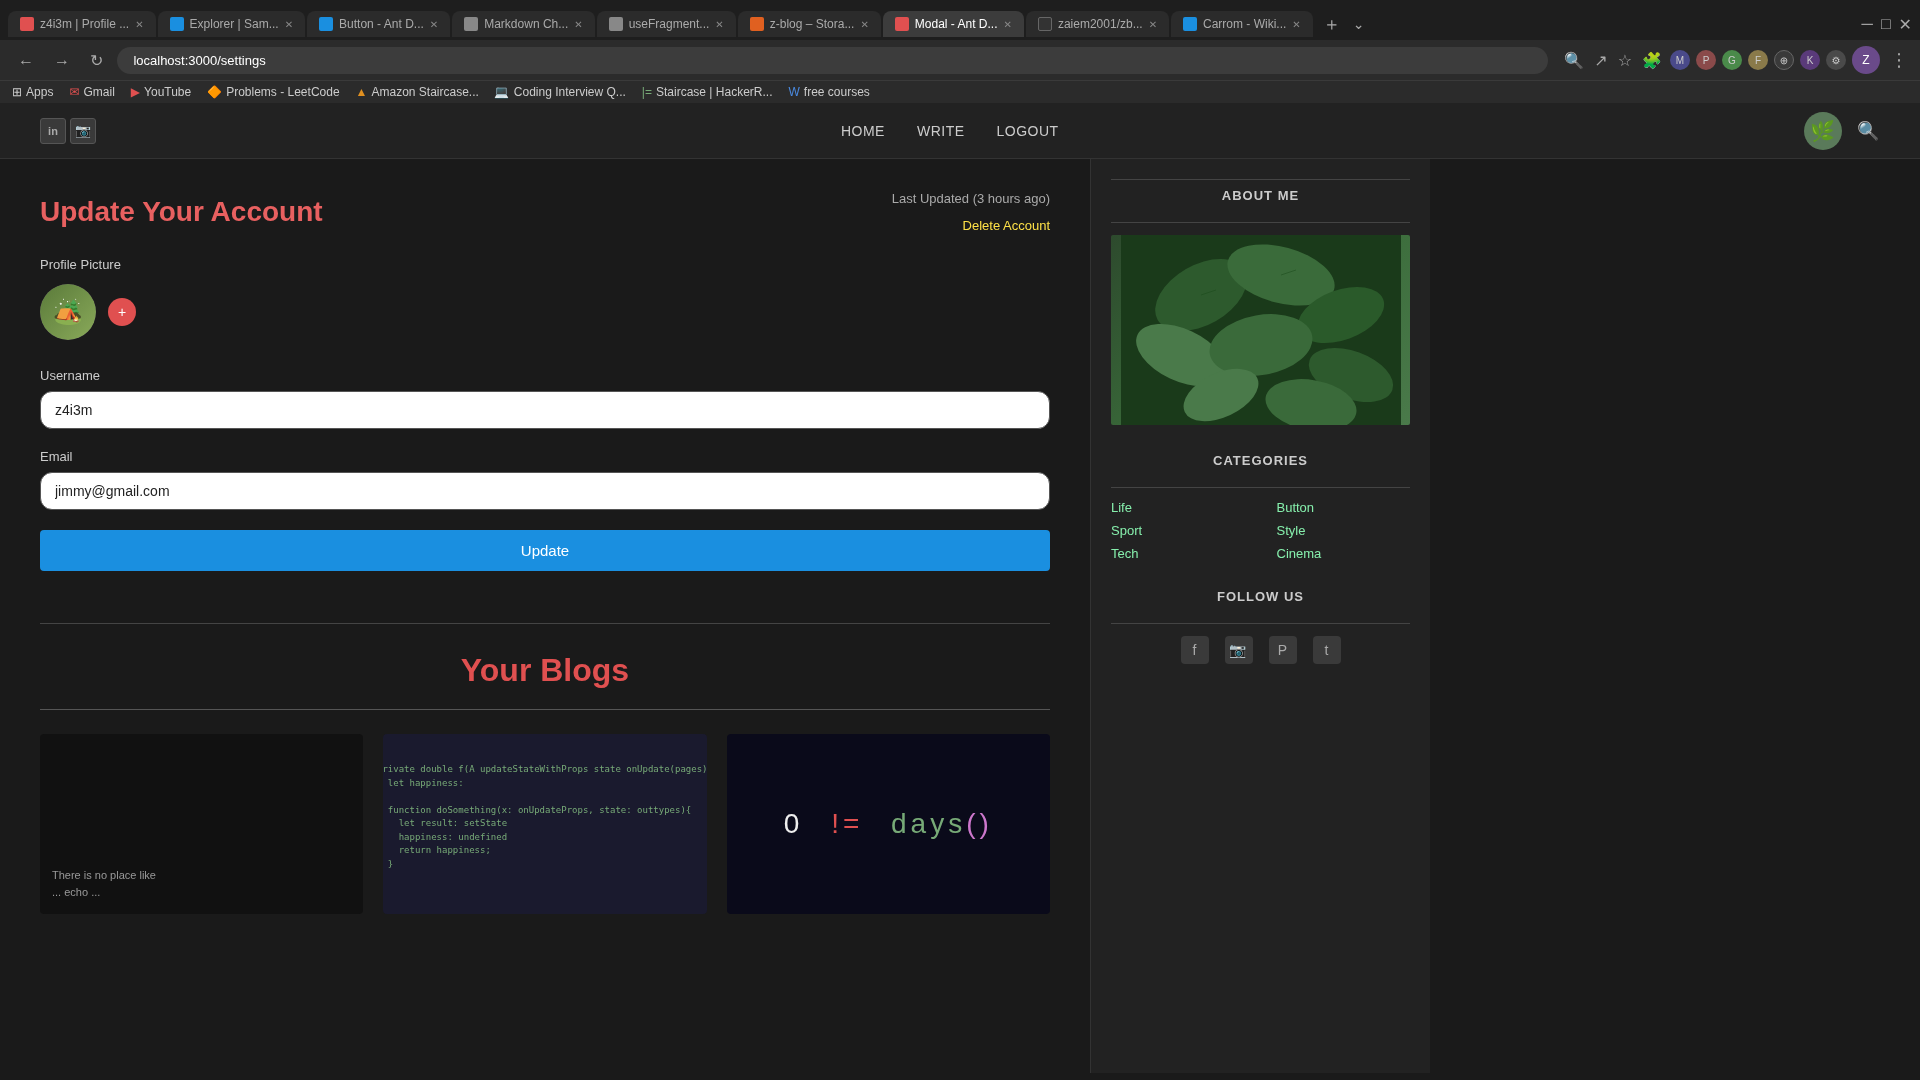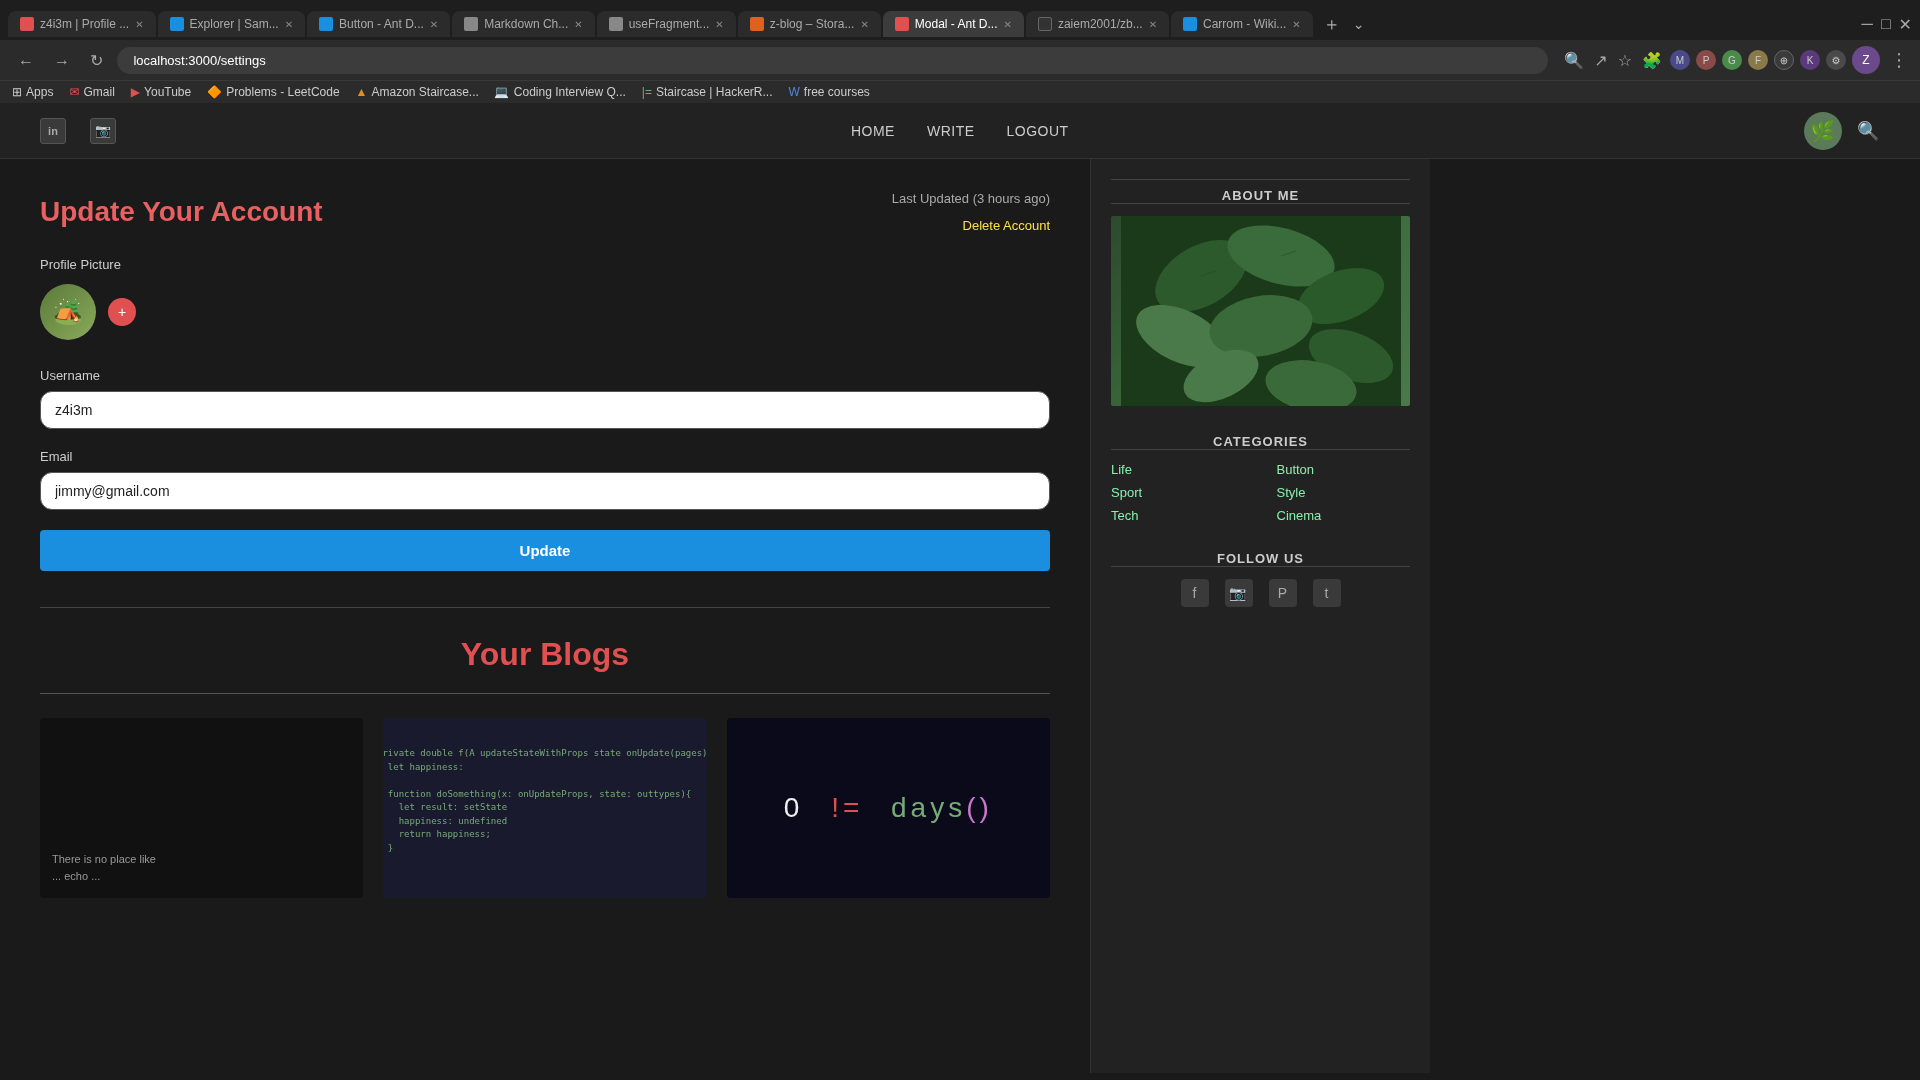--- a/index.html
+++ b/index.html
@@ -50,36 +50,36 @@
 
     .section-label { color: #ccc; font-size: 13px; margin-bottom: 12px; font-weight: 500; }
     .profile-pic-row { display: flex; align-items: center; gap: 12px; margin-bottom: 28px; }
     .avatar-preview { width: 56px; height: 56px; border-radius: 50%; background: #555; overflow: hidden; }
     .upload-icon-btn { width: 28px; height: 28px; border-radius: 50%; background: #e05050; border: none; color: #fff; cursor: pointer; display: flex; align-items: center; justify-content: center; font-size: 14px; }
 
     .form-group { margin-bottom: 20px; }
     .form-label { color: #ccc; font-size: 13px; margin-bottom: 8px; display: block; }
     .form-input { width: 100%; background: #fff; border: 1px solid #555; border-radius: 12px; padding: 10px 14px; color: #222; font-size: 14px; outline: none; }
 
-    .update-btn { width: 100%; background: #1a8fe0; border: none; border-radius: 4px; padding: 12px; color: #fff; font-size: 15px; font-weight: 700; cursor: pointer; margin-bottom: 24px; }
+    .update-btn { width: 100%; background: #1a8fe0; border: none; border-radius: 4px; padding: 12px; color: #fff; font-size: 15px; font-weight: 400; cursor: pointer; margin-bottom: 40px; }
 
     .divider { border: none; border-top: 1px solid #444; margin: 12px 0 28px; }
 
     .blogs-title { text-align: center; color: #e05050; font-size: 32px; font-weight: bold; margin-bottom: 20px; }
 
     .blogs-divider { border: none; border-top: 1px solid #555; margin-bottom: 24px; }
 
     .blogs-grid { display: flex; gap: 20px; }
     .blog-card { flex: 1; background: #1a1a1a; border-radius: 4px; overflow: hidden; min-height: 180px; }
 
     
     .sidebar { width: 340px; background: #222; border-left: 1px solid #333; padding: 20px; flex-shrink: 0; }
 
     .sidebar-section { margin-bottom: 28px; }
-    .sidebar-section-title { text-align: center; color: #ccc; font-size: 13px; font-weight: bold; letter-spacing: 1px; margin-bottom: 12px; padding-bottom: 0; border-bottom: 1px solid #444; }
+    .sidebar-section-title { text-align: center; color: #ccc; font-size: 13px; font-weight: bold; letter-spacing: 1px; margin-bottom: 12px; padding-bottom: 19px; border-bottom: 1px solid #444; }
     .sidebar-section-title-top { border-top: 1px solid #444; padding-top: 8px; }
 
     .about-img { width: 100%; height: 190px; object-fit: cover; border-radius: 2px; background: #3a5a3a; display: flex; align-items: center; justify-content: center; overflow: hidden; margin-bottom: 12px; }
     .about-img-placeholder { width: 100%; height: 190px; background: linear-gradient(135deg, #2d4a2d 0%, #3a6b3a 50%, #4a7a4a 100%); display: flex; align-items: center; justify-content: center; }
 
     .categories-grid { display: grid; grid-template-columns: 1fr 1fr; gap: 8px 32px; margin-top: 8px; }
     .category-item { color: #86efac; font-size: 13px; cursor: pointer; }
 
     .follow-icons { display: flex; justify-content: center; gap: 16px; margin-top: 12px; }
     .follow-icon { width: 28px; height: 28px; background: #3a3a3a; border-radius: 4px; display: flex; align-items: center; justify-content: center; color: #aaa; font-size: 14px; cursor: pointer; }
@@ -212,21 +212,21 @@
       <span>free courses</span>
     </div>
   </div>
 </div>
 
 <div class="page-wrapper">
 
   <div class="site-header">
     <div class="site-header-left">
       <div class="site-header-logo">
-        <div style="display:flex;gap:24px;">
+        <div style="display:flex;gap:4px;">
           <div style="width:26px;height:26px;background:#3a3a3a;border:1px solid #555;border-radius:3px;display:flex;align-items:center;justify-content:center;color:#aaa;font-size:11px;font-weight:bold;">in</div>
           <div style="width:26px;height:26px;background:#3a3a3a;border:1px solid #555;border-radius:3px;display:flex;align-items:center;justify-content:center;font-size:13px;">📷</div>
         </div>
       </div>
     </div>
     <div class="site-nav">
       <a class="nav-link">HOME</a>
       <a class="nav-link">WRITE</a>
       <a class="nav-link">LOGOUT</a>
     </div>

